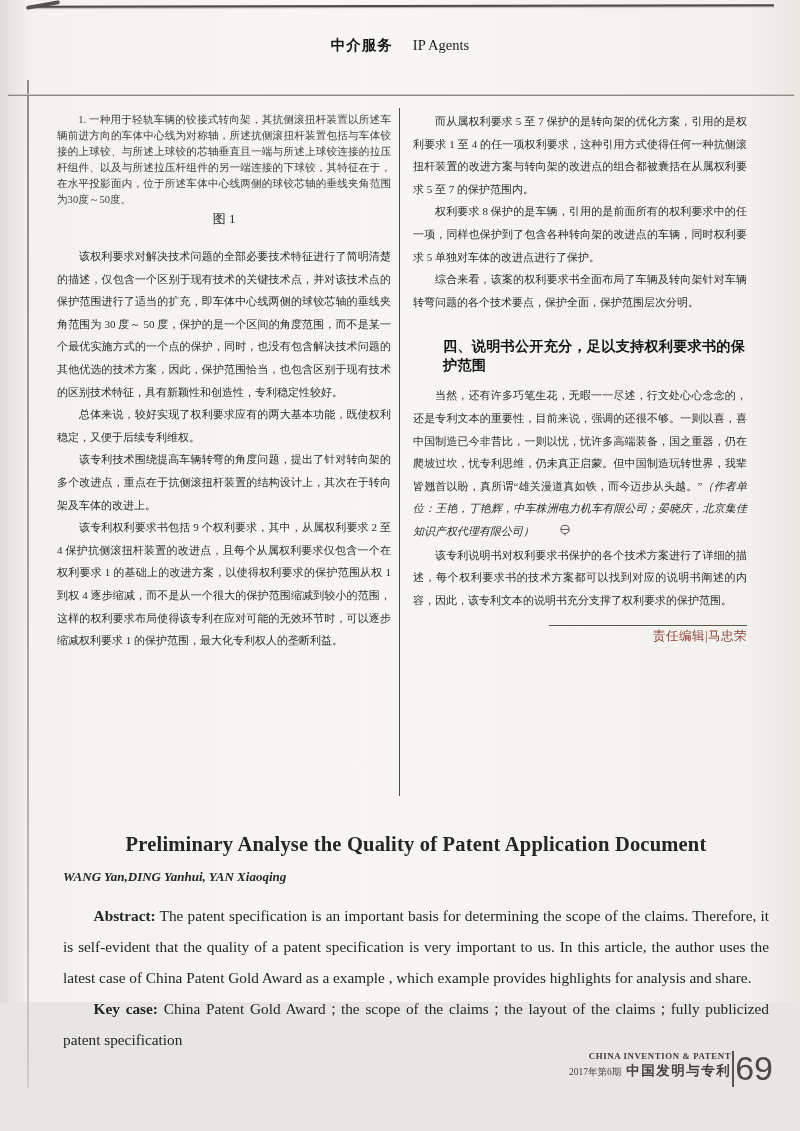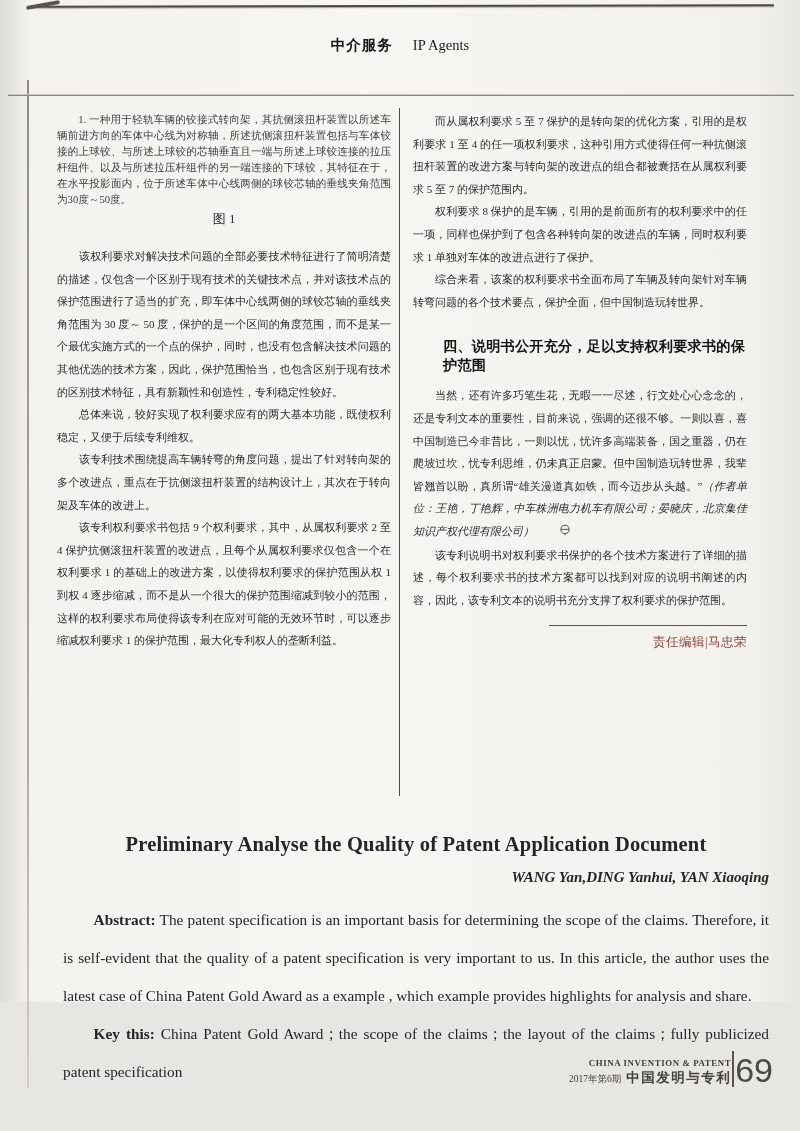--- a/index.html
+++ b/index.html
@@ -38,32 +38,32 @@
     color:#3c3c3c; margin:2px 0 0; }
   .fig-caption { text-align:center; font-size:13px; color:#2e2e2e; margin:2px 0 17px; }
   .body-para { font-size:11px; line-height:22.6px; text-align:justify; text-indent:2em; margin:0; color:#2b2b2b; }
   .sec-heading { font-family:"Liberation Sans",sans-serif; font-size:14.2px; font-weight:700;
     color:#141414; margin:17px 0 9px; letter-spacing:.2px; }
   .sec-heading.more-top { margin-top:24px;margin-left:30px; }
   .author-note { font-style:italic; }
   .endmark { display:inline-block; margin-left:3px; vertical-align:-1px; }
 
   .editor-block { margin-top:14px; margin-left:auto; width:198px; border-top:1px solid #5a5650;
-    padding-top:6px; text-align:right; }
+    text-align:right; }
   .editor-text { font-size:12.5px; color:#8c4136; letter-spacing:.5px; } 
 
   
   .english { position:absolute; top:833px; left:63px; width:706px; color:#252525; }
   .eng-title { text-align:center; font-size:20.5px; font-weight:700; margin:0 0 13px; letter-spacing:.2px; }
-  .eng-authors { text-align:right; font-size:15px; font-weight:700; font-style:italic; margin:0 0 15px; }
-  .eng-para { font-size:15.3px; line-height:38px; text-align:justify; text-indent:2em; margin:0; }
+  .eng-authors { text-align:left; font-size:13px; font-weight:700; font-style:italic; margin:0 0 15px; }
+  .eng-para { font-size:15.3px; line-height:31px; text-align:justify; text-indent:2em; margin:0; }
   .eng-label { font-weight:700; }
 
   
-  .footer { position:absolute; top:1051px; right:27px; display:flex; align-items:flex-end; gap:1px; }
+  .footer { position:absolute; top:1051px; right:27px; display:flex; align-items:flex-start; gap:1px; }
   .footer-textblock { text-align:right; color:#3e3c39; }
   .footer-journal-en { font-size:8.8px; letter-spacing:.6px; font-weight:600; }
   .footer-line2 { font-size:9.5px; margin-top:1px; white-space:nowrap; }
   .footer-journal-cn { font-size:13.5px; font-weight:600; margin-left:5px; letter-spacing:1.5px; color:#44423f; }
   .footer-divider { width:2px; height:36px; background:#57544f; }
   .footer-page-number { font-size:34px; font-family:"Liberation Sans",sans-serif; color:#4c4a46; line-height:1; }
 </style>
 </head>
 <body>
 
@@ -86,40 +86,40 @@
       <p class="quote">1. 一种用于轻轨车辆的铰接式转向架，其抗侧滚扭杆装置以所述车辆前进方向的车体中心线为对称轴，所述抗侧滚扭杆装置包括与车体铰接的上球铰、与所述上球铰的芯轴垂直且一端与所述上球铰连接的拉压杆组件、以及与所述拉压杆组件的另一端连接的下球铰，其特征在于，在水平投影面内，位于所述车体中心线两侧的球铰芯轴的垂线夹角范围为30度～50度。</p>
       <p class="fig-caption">图 1</p>
       <p class="body-para">该权利要求对解决技术问题的全部必要技术特征进行了简明清楚的描述，仅包含一个区别于现有技术的关键技术点，并对该技术点的保护范围进行了适当的扩充，即车体中心线两侧的球铰芯轴的垂线夹角范围为 30 度～ 50 度，保护的是一个区间的角度范围，而不是某一个最优实施方式的一个点的保护，同时，也没有包含解决技术问题的其他优选的技术方案，因此，保护范围恰当，也包含区别于现有技术的区别技术特征，具有新颖性和创造性，专利稳定性较好。</p>
       <p class="body-para">总体来说，较好实现了权利要求应有的两大基本功能，既使权利稳定，又便于后续专利维权。</p>
       <p class="body-para">该专利技术围绕提高车辆转弯的角度问题，提出了针对转向架的多个改进点，重点在于抗侧滚扭杆装置的结构设计上，其次在于转向架及车体的改进上。</p>
       <p class="body-para">该专利权利要求书包括 9 个权利要求，其中，从属权利要求 2 至 4 保护抗侧滚扭杆装置的改进点，且每个从属权利要求仅包含一个在权利要求 1 的基础上的改进方案，以使得权利要求的保护范围从权 1 到权 4 逐步缩减，而不是从一个很大的保护范围缩减到较小的范围，这样的权利要求布局使得该专利在应对可能的无效环节时，可以逐步缩减权利要求 1 的保护范围，最大化专利权人的垄断利益。</p>
     </section>
 
     <section class="col">
       <p class="body-para">而从属权利要求 5 至 7 保护的是转向架的优化方案，引用的是权利要求 1 至 4 的任一项权利要求，这种引用方式使得任何一种抗侧滚扭杆装置的改进方案与转向架的改进点的组合都被囊括在从属权利要求 5 至 7 的保护范围内。</p>
-      <p class="body-para">权利要求 8 保护的是车辆，引用的是前面所有的权利要求中的任一项，同样也保护到了包含各种转向架的改进点的车辆，同时权利要求 1 单独对车体的改进点进行了保护。</p>
-      <p class="body-para">综合来看，该案的权利要求书全面布局了车辆及转向架针对车辆转弯问题的各个技术要点，保护全面，但中国制造玩转世界。</p>
+      <p class="body-para">权利要求 8 保护的是车辆，引用的是前面所有的权利要求中的任一项，同样也保护到了包含各种转向架的改进点的车辆，同时权利要求 5 单独对车体的改进点进行了保护。</p>
+      <p class="body-para">综合来看，该案的权利要求书全面布局了车辆及转向架针对车辆转弯问题的各个技术要点，保护全面，保护范围层次分明。</p>
       <h3 class="sec-heading more-top">四、说明书公开充分，足以支持权利要求书的保护范围</h3>
       <p class="body-para"><span>当然，还有许多巧笔生花，无暇一一尽述，行文处心心念念的，还是专利文本的重要性，目前来说，强调的还很不够。一则以喜，喜中国制造已今非昔比，一则以忧，忧许多高端装备，国之重器，仍在爬坡过坎，忧专利思维，仍未真正启蒙。但中国制造玩转世界，我辈皆翘首以盼，真所谓“雄关漫道真如铁，而今迈步从头越。”</span><span class="author-note">（作者单位：王艳，丁艳辉，中车株洲电力机车有限公司；晏晓庆，北京集佳知识产权代理有限公司）</span><span class="endmark"><svg width="12" height="12" viewBox="0 0 12 12">
               <circle cx="6" cy="5.4" r="4.1" fill="none" stroke="#55524e" stroke-width="1"></circle>
               <line x1="1.9" y1="5.4" x2="10.1" y2="5.4" stroke="#55524e" stroke-width="1"></line>
               <line x1="6" y1="9.5" x2="6" y2="11.3" stroke="#55524e" stroke-width="1"></line>
             </svg></span></p>
       <p class="body-para">该专利说明书对权利要求书保护的各个技术方案进行了详细的描述，每个权利要求书的技术方案都可以找到对应的说明书阐述的内容，因此，该专利文本的说明书充分支撑了权利要求的保护范围。</p>
       <div class="editor-block">
         <span class="editor-text">责任编辑|马忠荣</span>
       </div>
     </section>
   </main>
 
   <section class="english">
     <h1 class="eng-title">Preliminary Analyse the Quality of Patent Application Document</h1>
     <div class="eng-authors">WANG Yan,DING Yanhui, YAN Xiaoqing</div>
     <p class="eng-para"><span class="eng-label">Abstract:</span> <span>The patent specification is an important basis for determining the scope of the claims. Therefore,  it is self-evident that the quality of a patent specification is very important to us. In this article, the author uses the latest case of China Patent Gold Award as a example , which example provides highlights for analysis and share.</span></p>
-    <p class="eng-para"><span class="eng-label">Key this:</span> <span>China Patent Gold Award；the scope of the claims；the layout of the claims；fully publicized patent specification</span></p>
+    <p class="eng-para"><span class="eng-label">Key case:</span> <span>China Patent Gold Award；the scope of the claims；the layout of the claims；fully publicized patent specification</span></p>
   </section>
 
   <footer class="footer">
     <div class="footer-textblock">
       <div class="footer-journal-en">CHINA INVENTION &amp; PATENT</div>
       <div class="footer-line2">
         <span>2017年第6期</span><span class="footer-journal-cn">中国发明与专利</span>
       </div>
     </div>
     <div class="footer-divider"></div>

